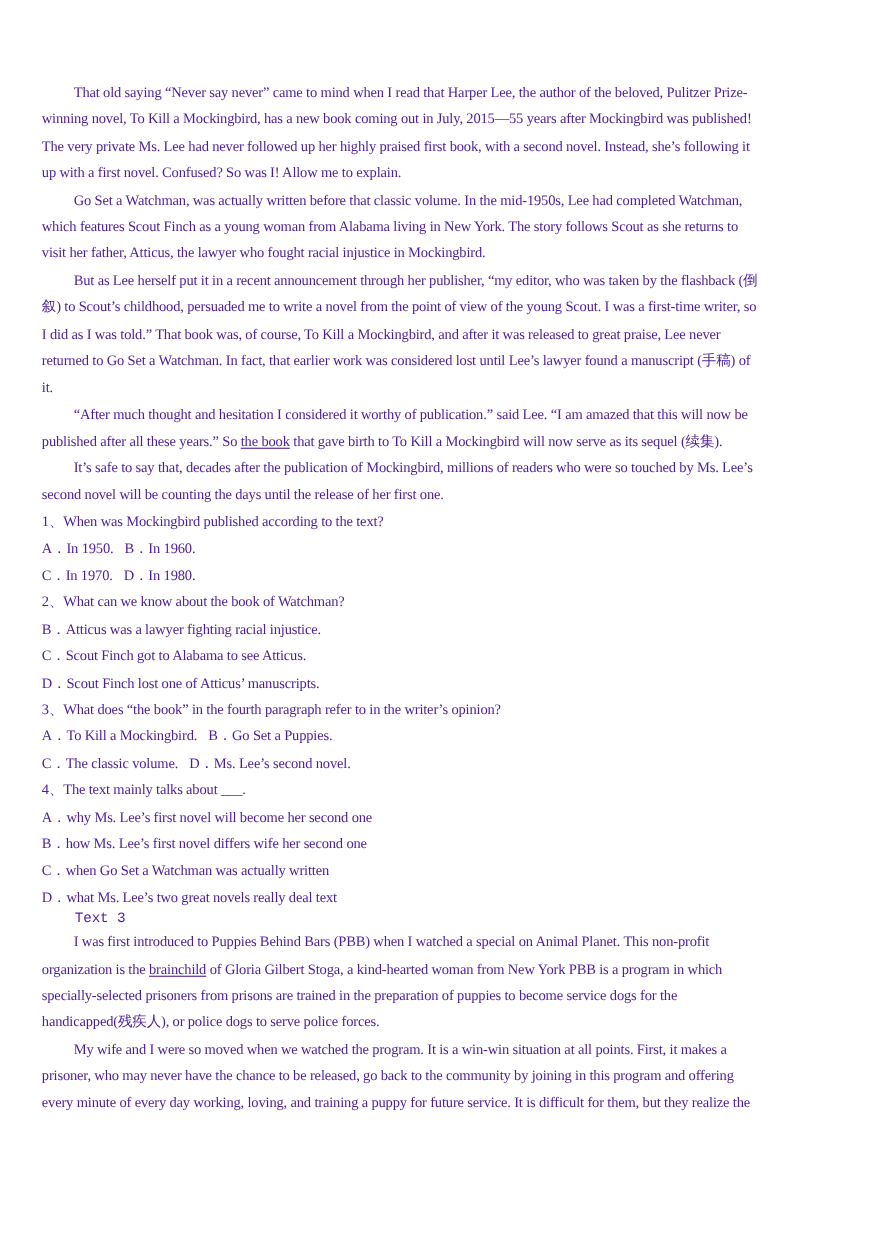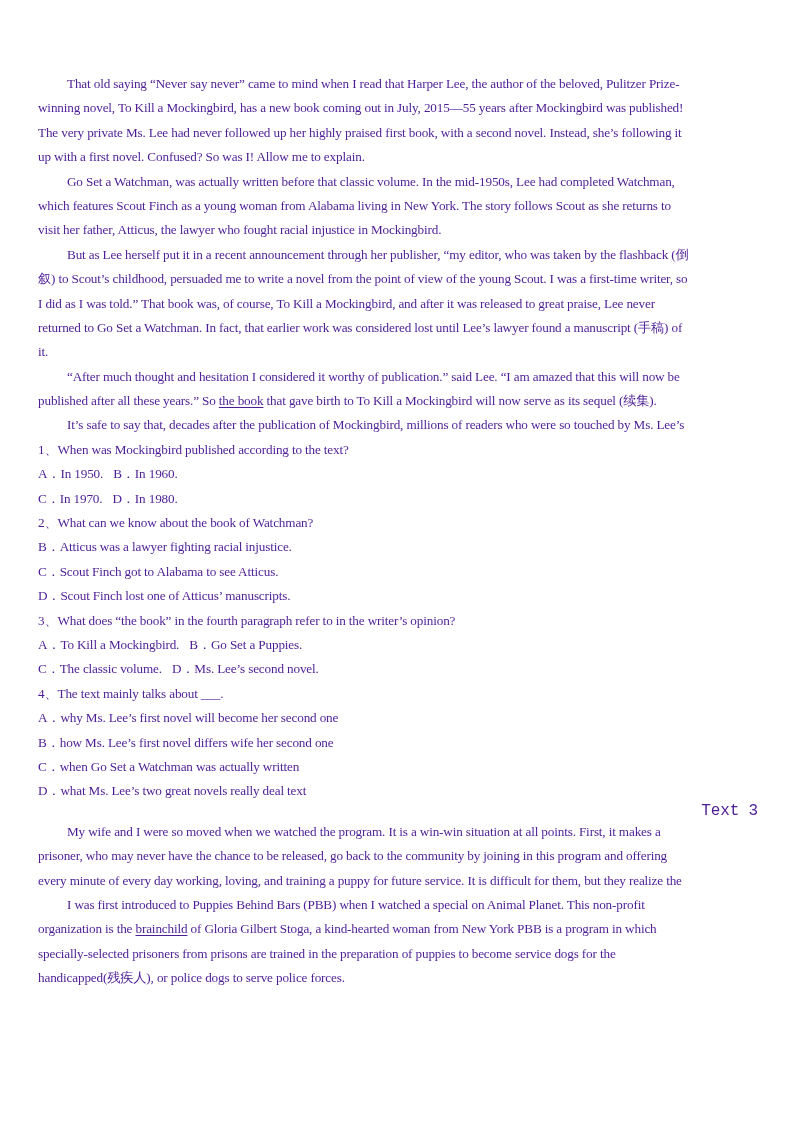--- a/index.html
+++ b/index.html
@@ -6,22 +6,22 @@
     body { width: 794px; height: 1123px; position: relative; overflow: hidden; }
     .page {
       position: absolute; left: 38px; top: 72px; width: 720px;
       font-family: "Liberation Serif", serif; font-size: 13.2px; color: #4c1d95;
       letter-spacing: -0.15px;
     }
     .line { height: 24.4px; line-height: 24.4px; white-space: nowrap; }
     .indent { padding-left: 29px; }
     .ul { text-decoration: underline; text-underline-offset: 2px; }
     .heading {
-      font-family: "Liberation Mono", monospace; font-size: 16px;
-      text-align: right; height: 18px; line-height: 18px; margin-top: -2px;
+      font-family: "Liberation Mono", monospace; font-size: 13px;
+      text-align: left; height: 18px; line-height: 18px; margin-top: -2px;
       padding-left: 30px;
     }
     .opt-gap { display: inline-block; width: 10px; }
   </style>
 </head>
 <body>
 
 <div class="page">
 
   <div>
@@ -45,20 +45,21 @@
     <div class="line">it.</div>
   </div>
 
   <div>
     <div class="line indent">“After much thought and hesitation I considered it worthy of publication.” said Lee. “I am amazed that this will now be</div>
     <div class="line"><span>published after all these years.” So </span><span class="ul">the book</span><span> that gave birth to To Kill a Mockingbird will now serve as its sequel (续集).</span></div>
   </div>
 
   <div>
     <div class="line indent">It’s safe to say that, decades after the publication of Mockingbird, millions of readers who were so touched by Ms. Lee’s</div>
+    <div class="line">second novel will be counting the days until the release of her first one.</div>
   </div>
 
   <div>
     <div class="line">1、When was Mockingbird published according to the text?</div>
     <div class="line"><span>A．In 1950.</span><span class="opt-gap"></span><span>B．In 1960.</span></div>
     <div class="line"><span>C．In 1970.</span><span class="opt-gap"></span><span>D．In 1980.</span></div>
   </div>
 
   <div>
     <div class="line">2、What can we know about the book of Watchman?</div>
@@ -77,25 +78,25 @@
     <div class="line">4、The text mainly talks about ___.</div>
     <div class="line">A．why Ms. Lee’s first novel will become her second one</div>
     <div class="line">B．how Ms. Lee’s first novel differs wife her second one</div>
     <div class="line">C．when Go Set a Watchman was actually written</div>
     <div class="line">D．what Ms. Lee’s two great novels really deal text</div>
   </div>
 
   <div class="heading">Text 3</div>
 
   <div>
-    <div class="line indent">My wife and I were so moved when we watched the program. It is a win-win situation at all points. First, it makes a</div>
-    <div class="line">prisoner, who may never have the chance to be released, go back to the community by joining in this program and offering</div>
-    <div class="line">every minute of every day working, loving, and training a puppy for future service. It is difficult for them, but they realize the</div>
-  </div>
-
-  <div>
     <div class="line indent">I was first introduced to Puppies Behind Bars (PBB) when I watched a special on Animal Planet. This non-profit</div>
     <div class="line"><span>organization is the </span><span class="ul">brainchild</span><span> of Gloria Gilbert Stoga, a kind-hearted woman from New York PBB is a program in which</span></div>
     <div class="line">specially-selected prisoners from prisons are trained in the preparation of puppies to become service dogs for the</div>
     <div class="line">handicapped(残疾人), or police dogs to serve police forces.</div>
   </div>
 
+  <div>
+    <div class="line indent">My wife and I were so moved when we watched the program. It is a win-win situation at all points. First, it makes a</div>
+    <div class="line">prisoner, who may never have the chance to be released, go back to the community by joining in this program and offering</div>
+    <div class="line">every minute of every day working, loving, and training a puppy for future service. It is difficult for them, but they realize the</div>
+  </div>
+
 </div>
 
 </body></html>

